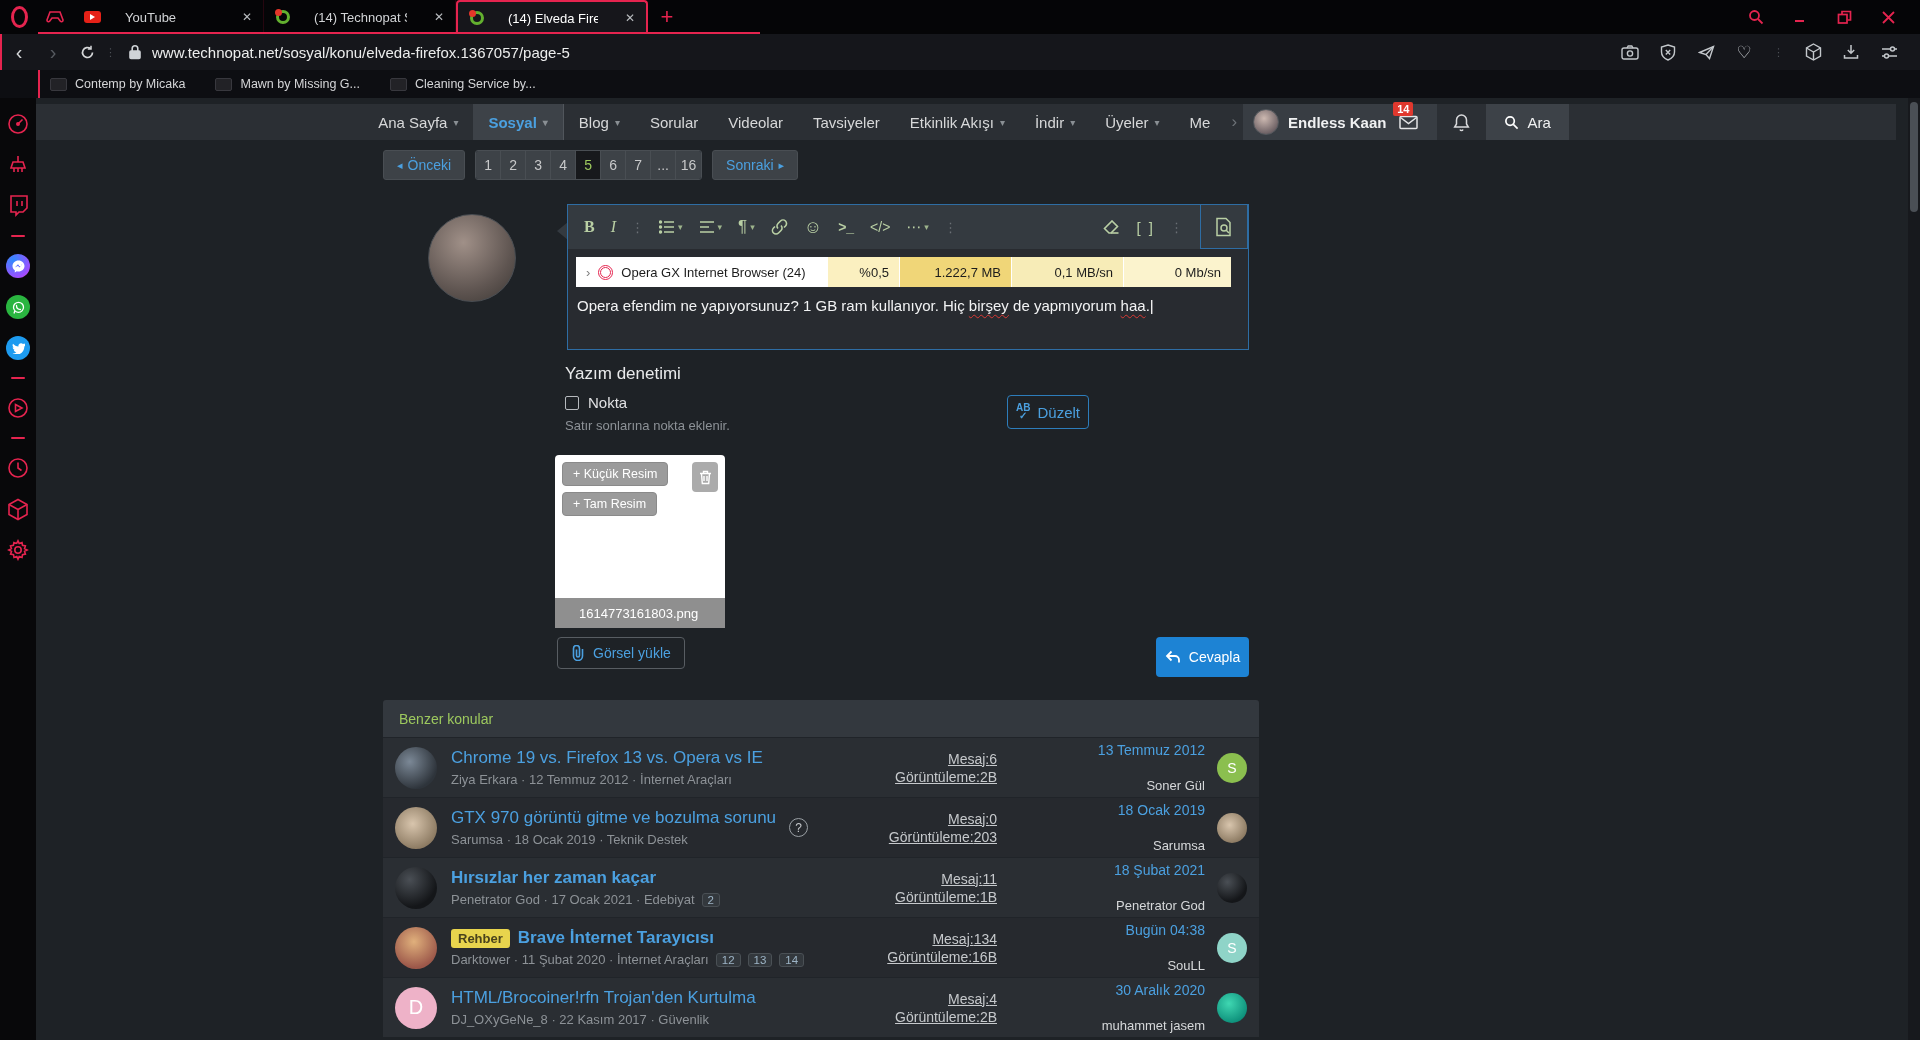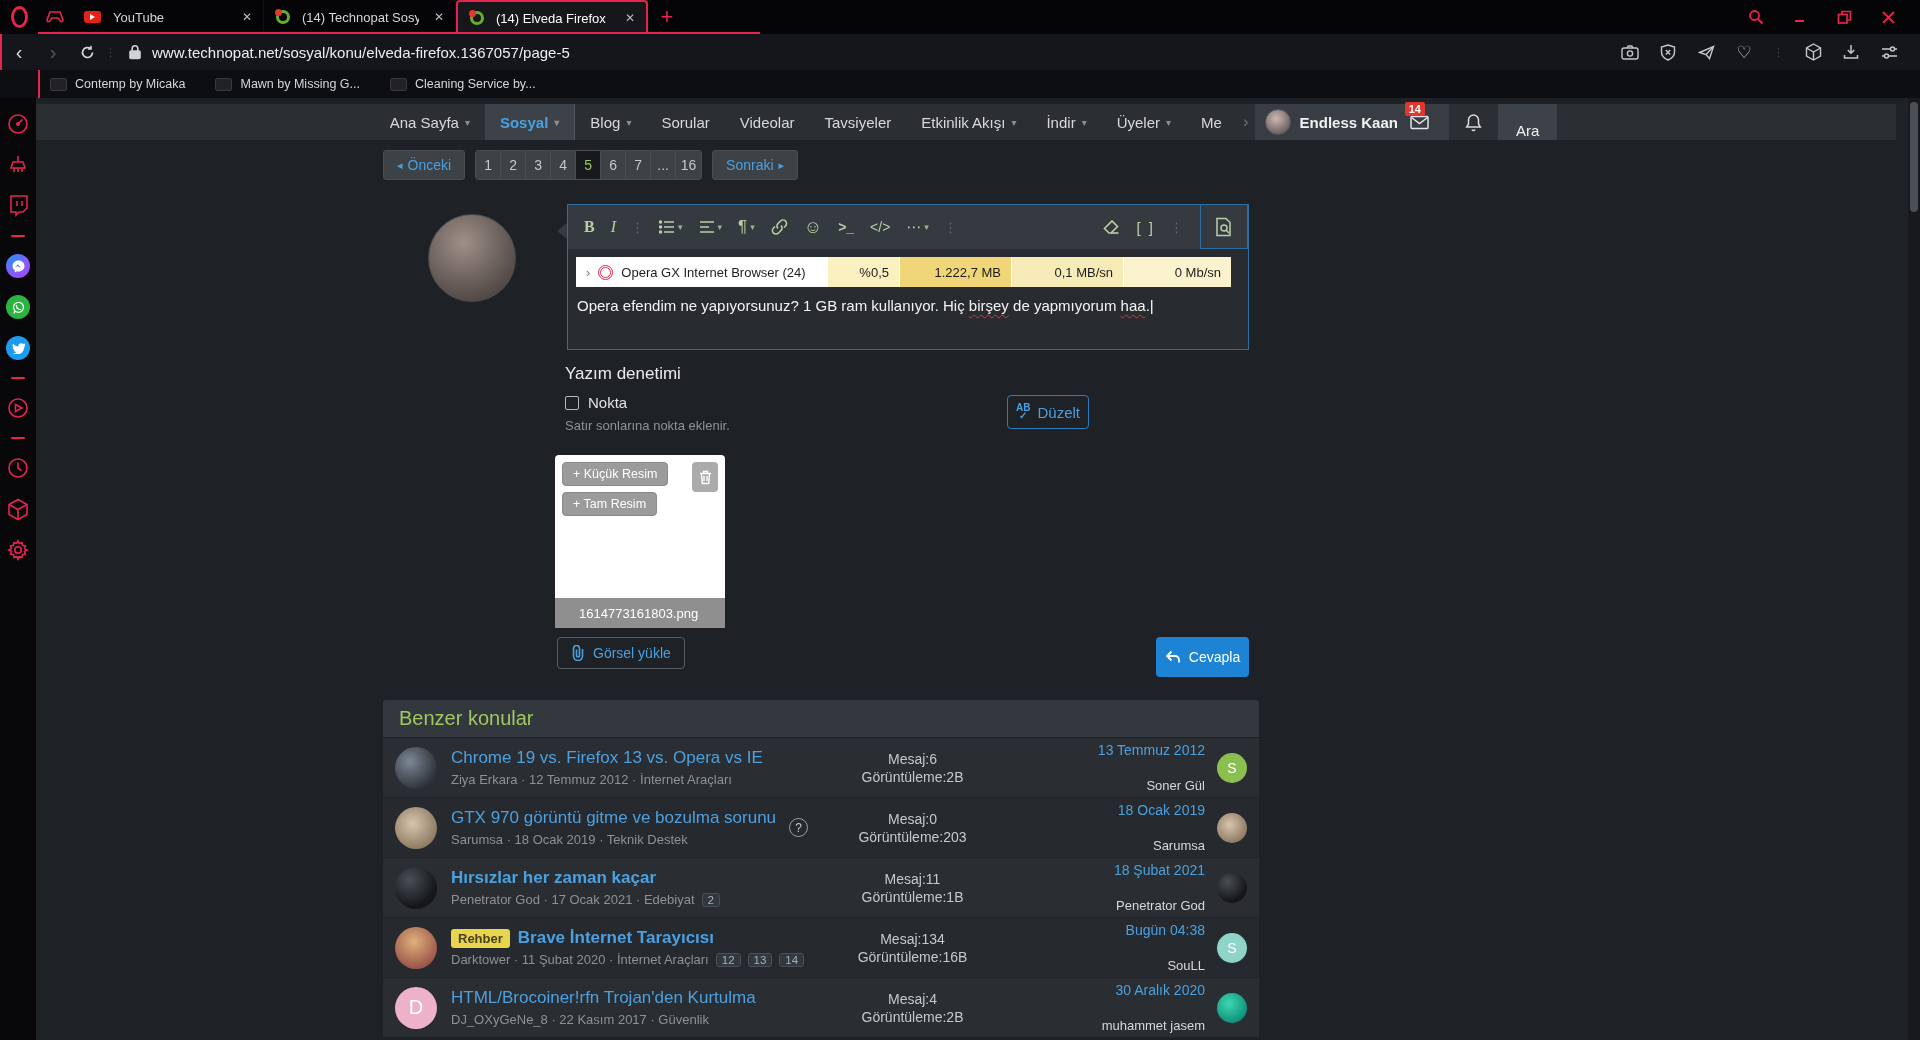--- a/index.html
+++ b/index.html
@@ -6,21 +6,21 @@
   html,body { width:1920px; height:1040px; overflow:hidden; background:#1e2226;
     font-family:"Liberation Sans", sans-serif; }
   svg { display:block; }
 
   
   #tabbar { position:absolute; left:0; top:0; width:1920px; height:34px; background:#050507;
     display:flex; align-items:stretch; }
   #opera-logo { width:38px; display:flex; align-items:center; justify-content:center; }
   #opera-logo .ring { width:17px; height:22px; border:3px solid #e5244f; border-radius:50%; }
   .gx-corner { width:34px; display:flex; align-items:center; justify-content:center; color:#e5244f; }
-  .tab { width:192px; display:flex; align-items:center; gap:12px; padding:0 8px 0 12px;
+  .tab { width:192px; display:flex; align-items:center; gap:24px; padding:0 8px 0 12px;
     color:#d2d4d6; font-size:13px; border-right:1px solid #26060f; position:relative; }
   .tab .title { flex:1; white-space:nowrap; overflow:hidden; }
   .tab .x { color:#b9bcbf; font-size:12px; width:16px; text-align:center; cursor:pointer; }
   .tab.active { background:#16161b; color:#fff; border:2px solid #e5244f; border-bottom:none; border-radius:4px 4px 0 0; }
   #tabs-underline { position:absolute; left:38px; top:32px; width:722px; height:2px; background:#e5244f; }
   .newtab { width:38px; display:flex; align-items:center; justify-content:center; color:#e5244f; font-size:22px; font-weight:400; }
   #wincontrols { margin-left:auto; display:flex; align-items:center; gap:0; padding-right:10px; }
   #wincontrols .wc { width:44px; height:34px; display:flex; align-items:center; justify-content:center; color:#e5244f; }
   
   .fav-yt { width:17px; height:12px; background:#e62117; border-radius:3px; position:relative; flex:none; }
@@ -69,21 +69,21 @@
   .fnav-item.active { background:#3d4248; color:#4ba0e0; font-weight:bold; border-right:1px solid #51565c; }
   .fnav-chev { display:flex; align-items:center; color:#6d7277; font-size:17px; padding:0 6px; }
   #user-block { display:flex; align-items:center; gap:9px; background:#383d43; padding:0 16px 0 10px; }
   #user-block .uavatar { width:26px; height:26px; border-radius:50%;
     background:radial-gradient(circle at 42% 35%, #cdb9b1, #6b5f63 75%); border:1px solid #55595e; }
   #user-block .uname { color:#f0f1f2; font-size:15px; font-weight:bold; }
   .mail-wrap { position:relative; width:26px; height:22px; display:flex; align-items:center; justify-content:center; color:#e4e5e7; }
   .mail-badge { position:absolute; top:-9px; right:8px; background:#e0382e; color:#fff; font-size:11px; font-weight:bold;
     padding:1px 4px; border-radius:2px; }
   .bell-block { display:flex; align-items:center; padding:0 16px; color:#d9dadc; }
-  #ara-block { display:flex; align-items:center; gap:8px; background:#3d4248; padding:10px 18px; color:#f0f1f2; font-size:15px;flex-direction:column; }
+  #ara-block { display:flex; align-items:center; gap:8px; background:#3d4248; padding:10px 18px; color:#f0f1f2; font-size:15px; }
 
   
   #pagination { position:absolute; left:347px; top:52px; display:flex; align-items:center; gap:10px; }
   .pg-btn { height:30px; display:flex; align-items:center; padding:0 13px; background:#3d4247; border:1px solid #494e53;
     border-radius:3px; color:#4ba0e0; font-size:14px; gap:5px; }
   .pg-group { display:flex; height:30px; border:1px solid #494e53; border-radius:3px; overflow:hidden; }
   .pg-num { width:25px; display:flex; align-items:center; justify-content:center; background:#3d4247;
     color:#c8c9ca; font-size:14px; border-right:1px solid #494e53; }
   .pg-num:last-child { border-right:none; }
   .pg-num.current { background:#17191c; color:#9dc95e; }
@@ -139,36 +139,36 @@
 
   
   #upload-btn { position:absolute; left:521px; top:539px; height:32px; padding:0 13px; border:1px solid #585d62; border-radius:4px;
     display:flex; align-items:center; gap:8px; color:#4ba0e0; font-size:14px; }
   #reply-btn { position:absolute; left:1120px; top:539px; width:93px; height:40px; background:#1d83d4; border-radius:4px;
     display:flex; align-items:center; justify-content:center; gap:8px; color:#fff; font-size:14px; }
 
   
   #similar { position:absolute; left:347px; top:602px; width:876px; }
   #similar-header { height:37px; background:#33383e; border-radius:3px 3px 0 0; display:flex; align-items:center; padding:0 16px;
-    color:#9dc95e; font-size:20px; }
+    color:#9dc95e; font-size:14px; }
   .srow { height:60px; display:flex; align-items:center; padding:0 12px; border-top:1px solid #202429; }
   .srow.a { background:#2a2e33; }
   .srow.b { background:#26292e; }
   .srow .lav { width:42px; height:42px; border-radius:50%; flex:none; margin-right:14px;
     display:flex; align-items:center; justify-content:center; color:#fff; font-size:20px; }
   .srow .main { flex:1; min-width:0; }
   .srow .t { color:#4ba0e0; font-size:17px; white-space:nowrap; display:flex; align-items:center; gap:8px; }
   .srow .t.bold { font-weight:bold; }
   .srow .meta { color:#8d9297; font-size:13px; margin-top:4px; display:flex; align-items:center; gap:7px; }
   .rehber { background:#e8d44d; color:#4a431c; font-size:13px; font-weight:bold; padding:2px 7px; border-radius:3px; }
   .pbadge { border:1px solid #4a5055; background:#33383d; color:#9db4c6; font-size:11.5px; padding:0px 5px; border-radius:3px; }
   .qmark { width:19px; height:19px; border:1.5px solid #9aa0a5; border-radius:50%; color:#c6c9cc; font-size:12px;
     display:flex; align-items:center; justify-content:center; margin-right:12px; flex:none; }
   .stats { width:185px; flex:none; font-size:14px; color:#c6c9cc; }
-  .stats .line { display:flex; justify-content:center; margin:2px 0; }
+  .stats .line { display:flex; justify-content:flex-end; margin:2px 8px;text-decoration:underline; }
   .rightcol { width:200px; flex:none; text-align:right; margin-right:12px; }
   .rightcol .d { color:#4ba0e0; font-size:14px; }
   .rightcol .n { color:#d6d8da; font-size:13px; margin-top:20px; }
   .srow .rav { width:30px; height:30px; border-radius:50%; flex:none;
     display:flex; align-items:center; justify-content:center; color:#fff; font-size:14px; }
 
   
   .av-r1l { background:radial-gradient(circle at 35% 35%, #7b8896, #2e343b 72%); }
   .av-r2l { background:radial-gradient(circle at 42% 40%, #d8c5ad, #8d7b63 72%); }
   .av-r3l { background:radial-gradient(circle at 35% 30%, #4a4f55, #141619 68%); }

